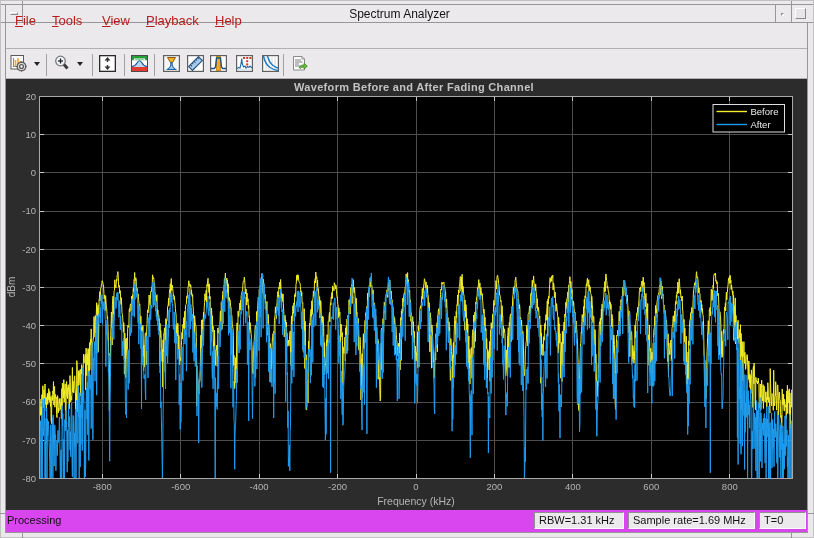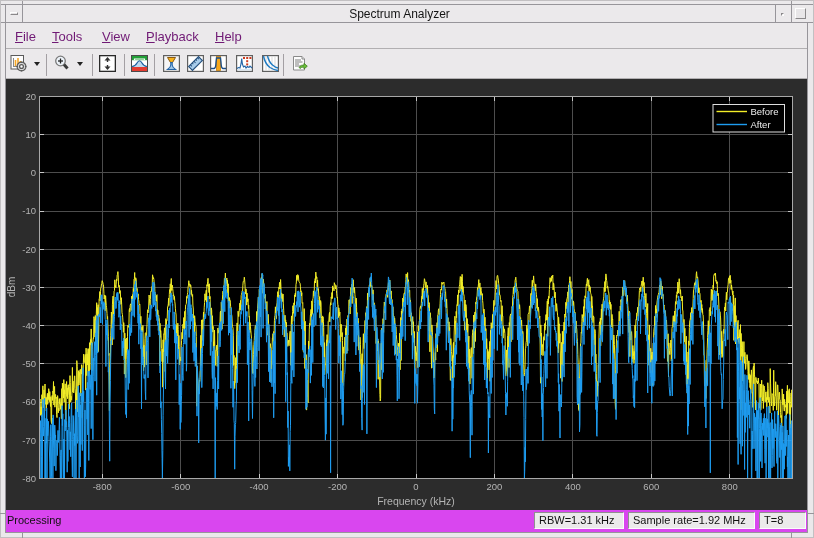--- a/index.html
+++ b/index.html
@@ -1,19 +1,19 @@
 <!DOCTYPE html>
 <html><head><meta charset="utf-8"><style>
 *{margin:0;padding:0;box-sizing:border-box}
 html,body{width:814px;height:538px;overflow:hidden}
 body{font-family:"Liberation Sans",sans-serif;background:#ebe9eb;position:relative}
 .ln{position:absolute;background:#97959a}
 .titlebar{position:absolute;left:1px;top:5px;width:812px;height:18px}
 .title{position:absolute;left:22px;top:0;width:753px;text-align:center;font-size:12px;color:#151515;line-height:18px}
-.menu{position:absolute;left:6px;top:24px;width:801px;height:24px;font-size:13px;color:#701a75}
+.menu{position:absolute;left:6px;top:8px;width:801px;height:24px;font-size:13px;color:#b91c1c}
 .menu span.it{position:absolute;top:5px}
 .menu u{text-decoration:underline}
 .toolbar{position:absolute;left:6px;top:49px;width:801px;height:29px}
 .tsep{position:absolute;top:5px;height:22px;width:1px;background:#a39fa3}
 .plot{position:absolute;left:6px;top:79px;width:801px;height:431px;background:#2c2c2c}
 .ptitle{position:absolute;left:30px;top:2px;width:756px;text-align:center;font-size:11px;font-weight:bold;color:#c3c3c3;letter-spacing:.32px}
 .status{position:absolute;left:6px;top:510px;width:801px;height:22px;background:#d946ef;font-size:11px;color:#111}
 .panel{position:absolute;top:2px;height:17px;border:1px solid;border-color:#908e90 #fcfcfc #fcfcfc #908e90;font-size:11px;color:#111;line-height:15px;padding-left:4px;background:#ebe9eb}
 svg text{font-family:"Liberation Sans",sans-serif;font-size:9.5px;fill:#b4b4b4}
 </style></head><body>
@@ -154,20 +154,21 @@
       </svg></div>
 <div class="tsep" style="left:40px"></div>
 <div class="tsep" style="left:85.5px"></div>
 <div class="tsep" style="left:117.5px"></div>
 <div class="tsep" style="left:148px"></div>
 <div class="tsep" style="left:276.7px"></div>
 </div>
 <div class="ln" style="left:6px;top:78px;width:801px;height:1px;background:#b1afb1"></div>
 
 <div class="plot">
+<div class="ptitle">Waveform Before and After Fading Channel</div>
 <svg width="801" height="431" viewBox="0 0 801 431">
   <rect x="33.5" y="17.5" width="753.0" height="382.0" fill="#000000"></rect>
   <g stroke="#4d4d4d" stroke-width="1" shape-rendering="crispEdges">
         <line x1="96.2" y1="17.5" x2="96.2" y2="399.5"></line>
         <line x1="174.7" y1="17.5" x2="174.7" y2="399.5"></line>
         <line x1="253.1" y1="17.5" x2="253.1" y2="399.5"></line>
         <line x1="331.6" y1="17.5" x2="331.6" y2="399.5"></line>
         <line x1="410.0" y1="17.5" x2="410.0" y2="399.5"></line>
         <line x1="488.4" y1="17.5" x2="488.4" y2="399.5"></line>
         <line x1="566.9" y1="17.5" x2="566.9" y2="399.5"></line>
@@ -257,14 +258,14 @@
   <line x1="710.5" y1="32.5" x2="741" y2="32.5" stroke="#f3ee28" stroke-width="1.4"></line>
   <line x1="710.5" y1="45.5" x2="741" y2="45.5" stroke="#1e9cf0" stroke-width="1.4"></line>
   <text x="744.5" y="35.5" style="fill:#ededed">Before</text>
   <text x="744.5" y="48.5" style="fill:#ededed">After</text>
 </svg>
 </div>
 
 <div class="status">
   <span style="position:absolute;left:1px;top:4px">Processing</span>
   <div class="panel" style="left:528px;width:90px">RBW=1.31 kHz</div>
-  <div class="panel" style="left:622px;width:127px">Sample rate=1.92 MHz</div>
-  <div class="panel" style="left:753px;width:47px">T=8</div>
+  <div class="panel" style="left:622px;width:127px">Sample rate=1.69 MHz</div>
+  <div class="panel" style="left:753px;width:47px">T=0</div>
 </div>
 </body></html>

